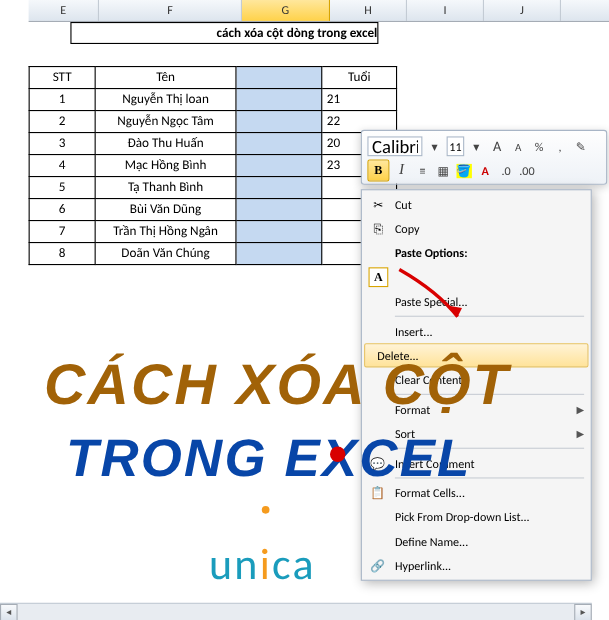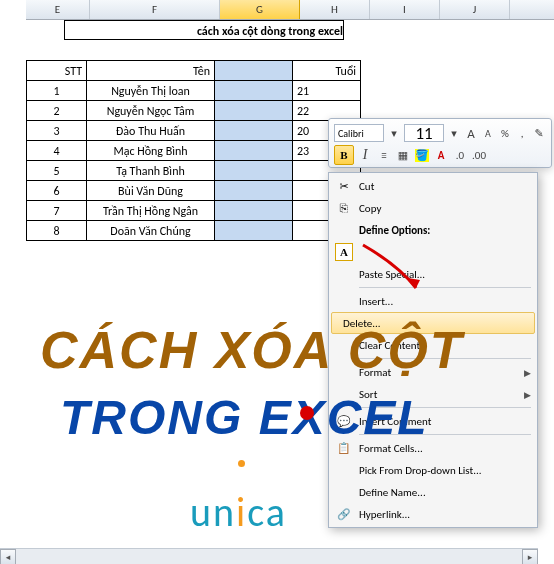--- a/index.html
+++ b/index.html
@@ -10,25 +10,25 @@
 .ch-E{width:64px}.ch-F{width:130px}.ch-G{width:80px}.ch-H{width:70px}.ch-I{width:70px}.ch-J{width:70px}
 .title-cell{position:absolute;left:64px;top:20px;width:280px;height:20px;border:1px solid #000;text-align:right;line-height:20px;font-weight:bold;font-size:12px}
 .table{position:absolute;left:26px;top:60px}
 .tbl{border-collapse:collapse}
 .tbl td{border:1px solid #000;height:20px;font-size:12px;padding:0 4px;text-align:center;background:#fff}
 .tbl td.stt{width:60px;text-align:center}
 .tbl td.ten{width:128px}
 .tbl td.sel{width:78px;background:#c5d9f1}
 .tbl td.tuoi{width:68px;text-align:left}
 .tbl tr.hdr td{font-weight:normal}
-.tbl tr.hdr td.stt,.tbl tr.hdr td.ten,.tbl tr.hdr td.tuoi{text-align:right}
+.tbl tr.hdr td.stt,.tbl tr.hdr td.ten,.tbl tr.hdr td.tuoi{text-align:center}
 .mini-toolbar{position:absolute;left:328px;top:118px;width:224px;height:50px;background:linear-gradient(#fefefe,#eef2f7);border:1px solid #a8b5c6;border-radius:3px;box-shadow:0 2px 8px rgba(0,0,0,.2);padding:3px 5px;font-size:11px}
 .mt-row{display:flex;align-items:center;gap:3px;height:22px}
-.mt-font{width:50px;height:18px;border:1px solid #abb8c9;background:#fff;font-size:10px;padding:0 3px}
-.mt-size{width:40px;height:18px;border:1px solid #abb8c9;background:#fff;font-size:17px;text-align:center}
+.mt-font{width:50px;height:18px;border:1px solid #abb8c9;background:#fff;font-size:17px;padding:0 3px}
+.mt-size{width:16px;height:18px;border:1px solid #abb8c9;background:#fff;font-size:11px;text-align:center}
 .mt-btn{width:16px;height:16px;display:flex;align-items:center;justify-content:center;cursor:pointer;color:#444}
 .mt-bold{width:20px;height:20px;background:linear-gradient(#ffe79c,#ffd24a);border:1px solid #d8a400;border-radius:2px;font-weight:bold;text-align:center;line-height:18px;font-family:'Times New Roman'}
 .mt-italic{font-style:italic;font-family:'Times New Roman';font-size:14px}
 .context-menu{position:absolute;left:328px;top:172px;width:210px;background:#f5f5f5;border:1px solid #a8b5c6;box-shadow:2px 2px 10px rgba(0,0,0,.3);padding:2px;font-size:11px}
 .cm-item{display:flex;align-items:center;height:22px;padding:0 4px 0 28px;position:relative;cursor:pointer}
 .cm-item.hov{background:linear-gradient(#fff3d6,#ffe39a);border:1px solid #e8c25e;border-radius:2px;padding-left:11px}
 .cm-item.hdr{font-weight:bold;cursor:default}
 .cm-icon{position:absolute;left:4px;width:18px;height:18px;display:flex;align-items:center;justify-content:center}
 .cm-sep{height:1px;background:#c8cdd4;margin:2px 4px 2px 28px}
 .cm-arrow{margin-left:auto;font-size:9px;color:#555}
@@ -148,21 +148,21 @@
 <div class="context-menu">
   <div class="cm-item">
       <span class="cm-icon">✂</span>
       <span>Cut</span>
     </div>
   <div class="cm-item">
       <span class="cm-icon">⎘</span>
       <span>Copy</span>
     </div>
   <div class="cm-item hdr">
-      <span>Define Options:</span>
+      <span>Paste Options:</span>
     </div>
   <div class="cm-item">
       <span class="cm-icon">
         <span class="paste-icon">A</span>
       </span>
     </div>
   <div class="cm-item">
       <span>Paste Special...</span>
     </div>
   <div class="cm-sep"></div>

